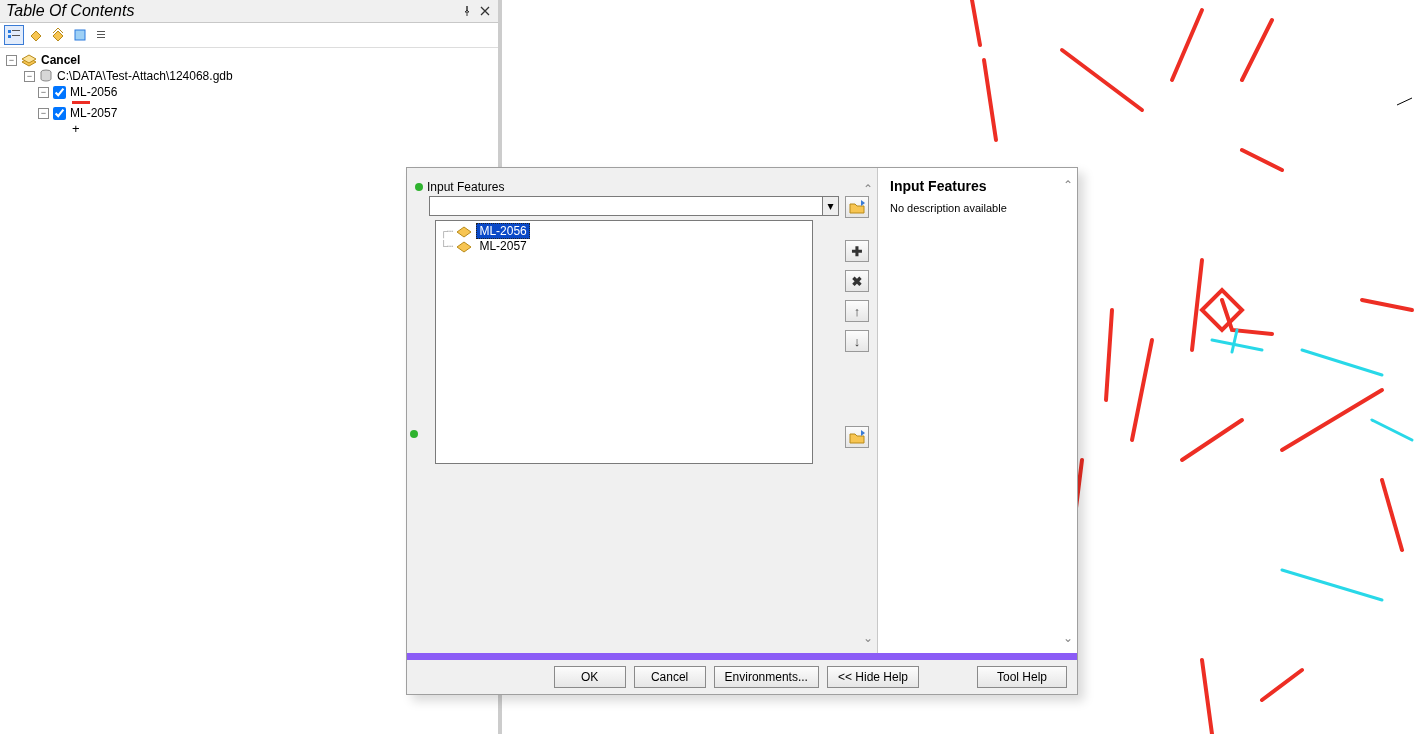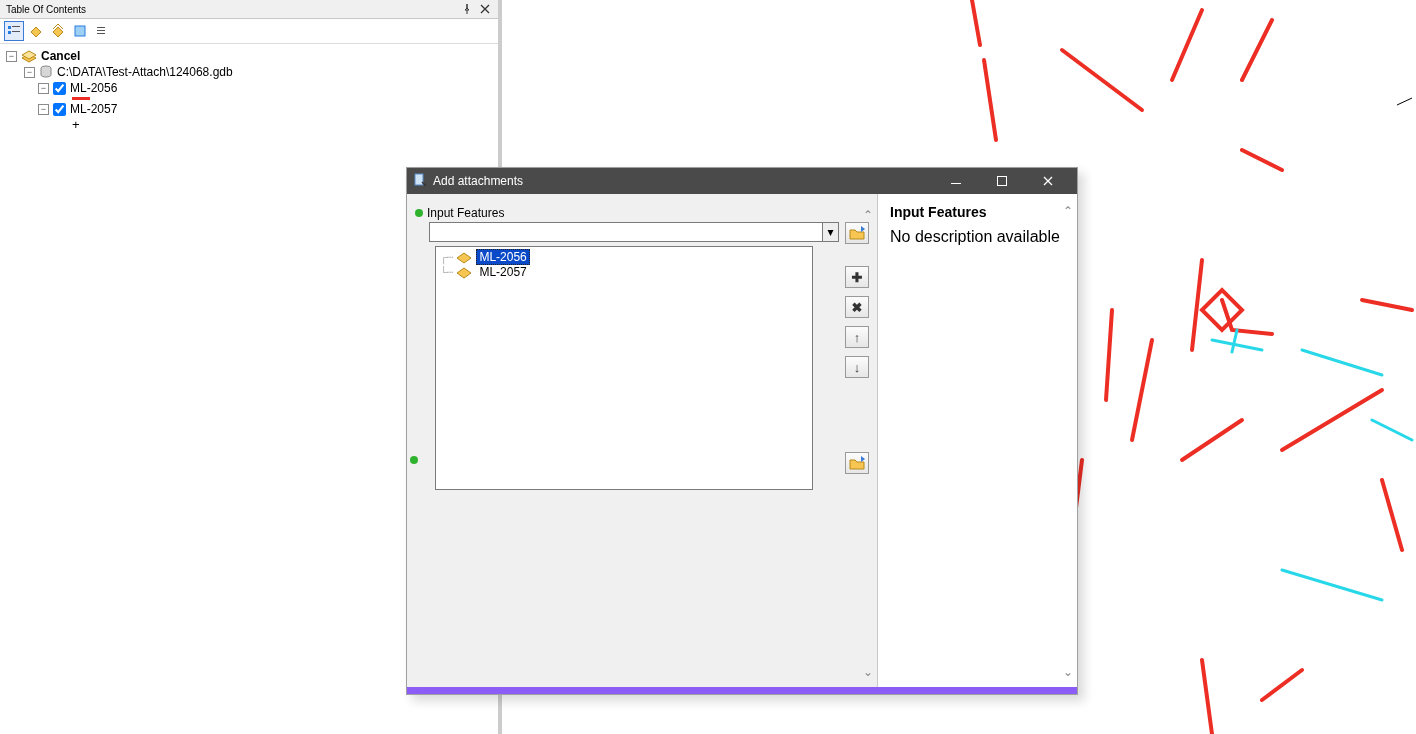--- a/index.html
+++ b/index.html
@@ -1,21 +1,21 @@
 <!DOCTYPE html>
 <html><head>
 <meta charset="utf-8">
 <style>
 * { box-sizing: border-box; margin: 0; padding: 0; }
 body { font-family: "Segoe UI", Tahoma, sans-serif; font-size: 12px; background: #fff; width: 1416px; height: 734px; overflow: hidden; position: relative; }
 
 
 .toc { position: absolute; left: 0; top: 0; width: 502px; height: 734px; background: #fff; border-right: 4px solid #ccc; }
 .toc-header { background: #f0f0f0; border-bottom: 1px solid #c8c8c8; padding: 2px 6px; display: flex; justify-content: space-between; align-items: center; }
-.toc-title { font-size: 10px; }
+.toc-title { font-size: 16px; font-style: italic; }
 .toc-header-actions { display: flex; gap: 4px; }
 .toc-header-actions .icnbtn { width: 14px; height: 14px; display: flex; align-items: center; justify-content: center; cursor: pointer; }
 
 .toc-toolbar { display: flex; gap: 2px; padding: 2px 4px; border-bottom: 1px solid #ddd; }
 .toc-toolbar .tbtn { width: 20px; height: 20px; display: flex; align-items: center; justify-content: center; border: 1px solid transparent; cursor: pointer; }
 .toc-toolbar .tbtn.active { border: 1px solid #3a7bd5; background: #e2ecfb; }
 
 .toc-tree { padding: 4px 6px; }
 .tree-row { display: flex; align-items: center; gap: 4px; padding: 1px 0; }
 .tree-indent { display: inline-block; }
@@ -35,21 +35,21 @@
 .dlg-title { background: #4a4a4a; color: #fff; height: 26px; display: flex; align-items: center; padding: 0 6px; }
 .dlg-title-icon { margin-right: 6px; }
 .dlg-title-text { flex: 1; font-size: 12px; }
 .dlg-title-btns { display: flex; }
 .dlg-title-btns .wbtn { width: 46px; height: 26px; display:flex; align-items:center; justify-content:center; color:#fff; cursor:pointer; }
 
 .dlg-body { flex:1; display:flex; border-bottom:7px solid #8b5cf6; }
 .dlg-left { position:relative; width:470px; padding:12px 8px 8px 16px; }
 .dlg-right { flex:1; background:#fff; border-left:1px solid #c8c8c8; padding:10px 12px; position:relative; }
 .dlg-right h3 { font-size:14px; font-weight:bold; margin-bottom:8px; }
-.dlg-right p { font-size:16px; }
+.dlg-right p { font-size:11px; }
 
 .section-label { display:flex; align-items:center; gap:4px; margin-bottom:2px; margin-left:-8px;}
 .green-dot { width:8px; height:8px; border-radius:50%; background:#2fb32f; display:inline-block; }
 .green-dot-side { position:absolute; left:3px; top:262px; }
 
 .input-row { display:flex; align-items:flex-start; gap:6px; margin-left:6px; }
 .combo { flex:1; display:flex; border:1px solid #7a7a7a; background:#fff; height:20px; }
 .combo input { flex:1; border:none; outline:none; padding:0 4px; font-size:12px; }
 .combo .drop { width:16px; border-left:1px solid #7a7a7a; display:flex; align-items:center; justify-content:center; cursor:pointer; background:#eee; }
 
@@ -192,46 +192,20 @@
       <path d="M780 570 L880 600"></path>
         <path d="M730 352 L735 330"></path>
     </g>
     <g stroke="#000" stroke-width="1">
         <path d="M895 105 L910 98"></path>
       </g>
   </svg>
 </div>
 
 <div class="dlg">
-  <div class="dlg-title">
-    <span class="dlg-title-icon">
-      <svg width="14" height="14" viewBox="0 0 14 14">
-          <rect x="2" y="1" width="8" height="11" fill="#cfe3f7" stroke="#5a89c7"></rect>
-          <path d="M9 9l4 4" stroke="#333" stroke-width="1.5"></path>
-        </svg>
-    </span>
-    <span class="dlg-title-text">Add attachments</span>
-    <div class="dlg-title-btns">
-      <div class="wbtn">
-          <svg width="10" height="10">
-            <rect x="0" y="7" width="10" height="1" fill="#fff"></rect>
-          </svg>
-        </div>
-      <div class="wbtn">
-          <svg width="10" height="10">
-            <rect x="0.5" y="0.5" width="9" height="9" fill="none" stroke="#fff"></rect>
-          </svg>
-        </div>
-      <div class="wbtn">
-          <svg width="10" height="10">
-            <path d="M1 1l8 8M9 1l-8 8" stroke="#fff" stroke-width="1.3"></path>
-          </svg>
-        </div>
-    </div>
-  </div>
   <div class="dlg-body">
     <div class="dlg-left">
       <div class="section-label">
         <span class="green-dot"></span>
         <span>Input Features</span>
       </div>
       <div class="input-row">
         <div style="flex:1; width:378px;">
           <div class="combo">
             <input type="text" value="" style="">
@@ -279,13 +253,21 @@
       <span class="scroll-arrow" style="top:14px">⌃</span>
       <span class="scroll-arrow" style="bottom:8px">⌄</span>
     </div>
     <div class="dlg-right">
       <h3>Input Features</h3>
       <p>No description available</p>
       <span class="scroll-arrow" style="top:10px">⌃</span>
       <span class="scroll-arrow" style="bottom:8px">⌄</span>
     </div>
   </div>
+  <div class="dlg-footer">
+    <button class="btn">OK</button>
+    <button class="btn">Cancel</button>
+    <button class="btn wide">Environments...</button>
+    <button class="btn wide">&lt;&lt; Hide Help</button>
+    <span class="help-gap"></span>
+    <button class="btn wide">Tool Help</button>
+  </div>
 </div>
 
 </body></html>

